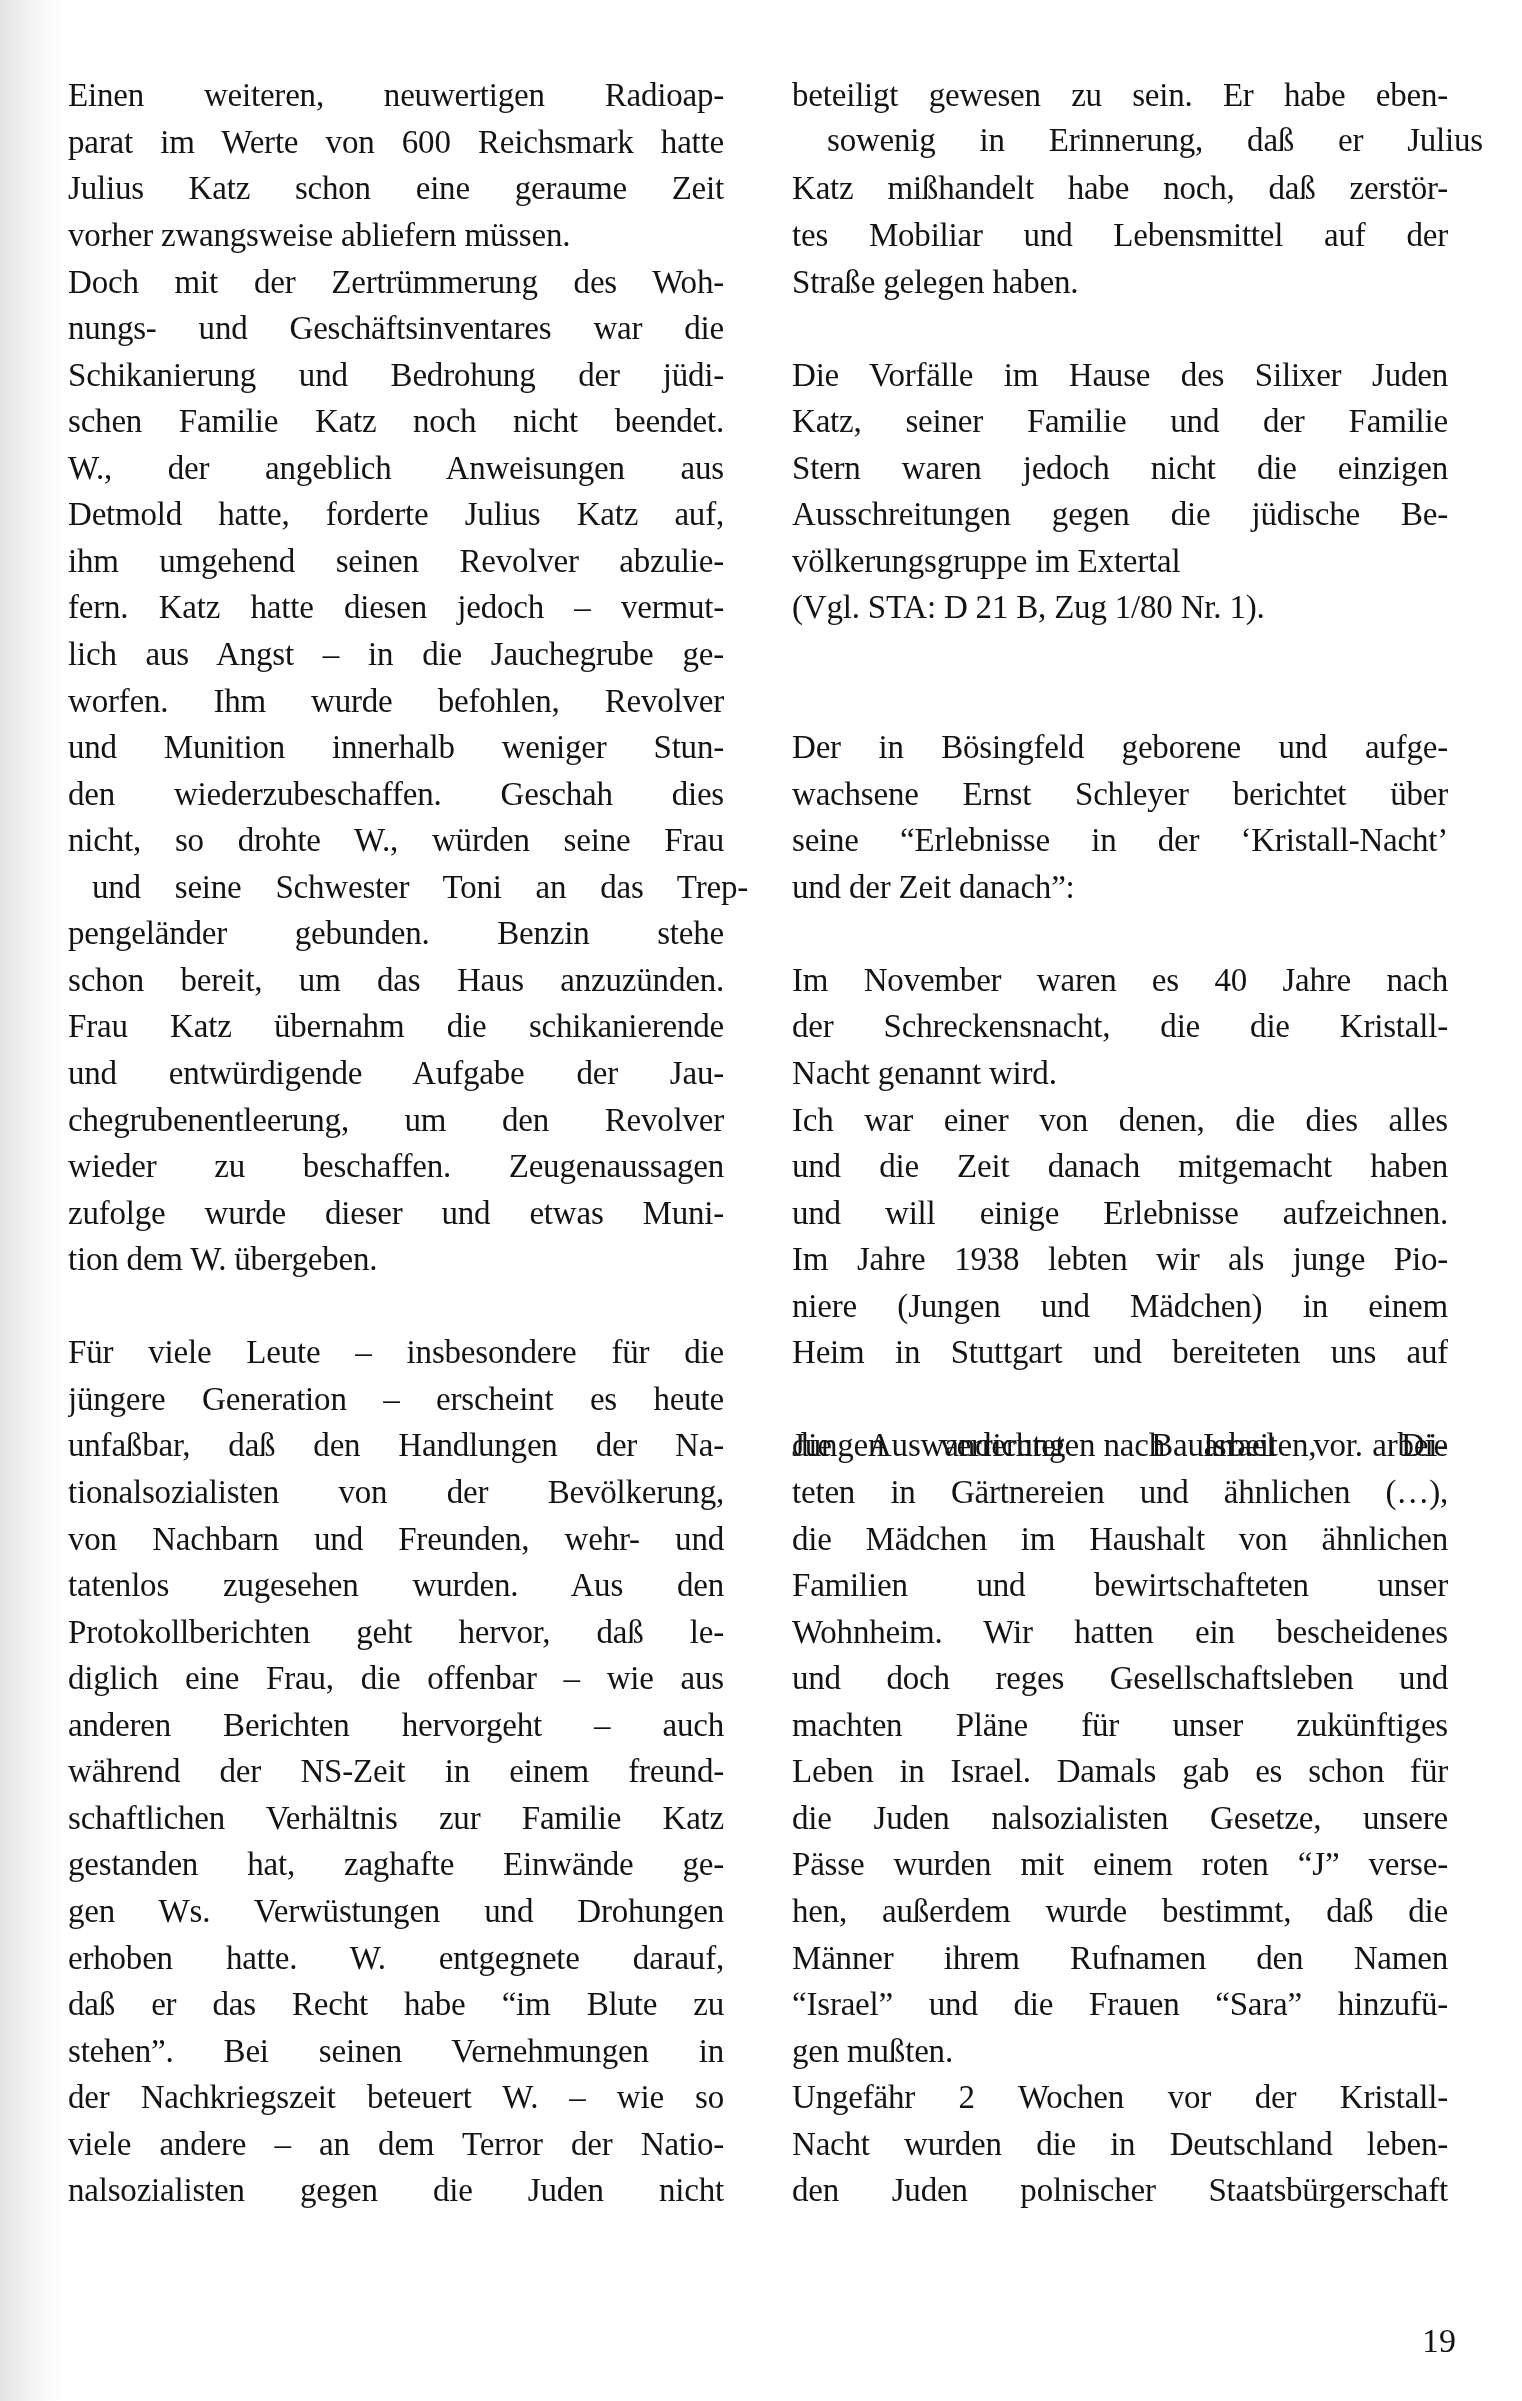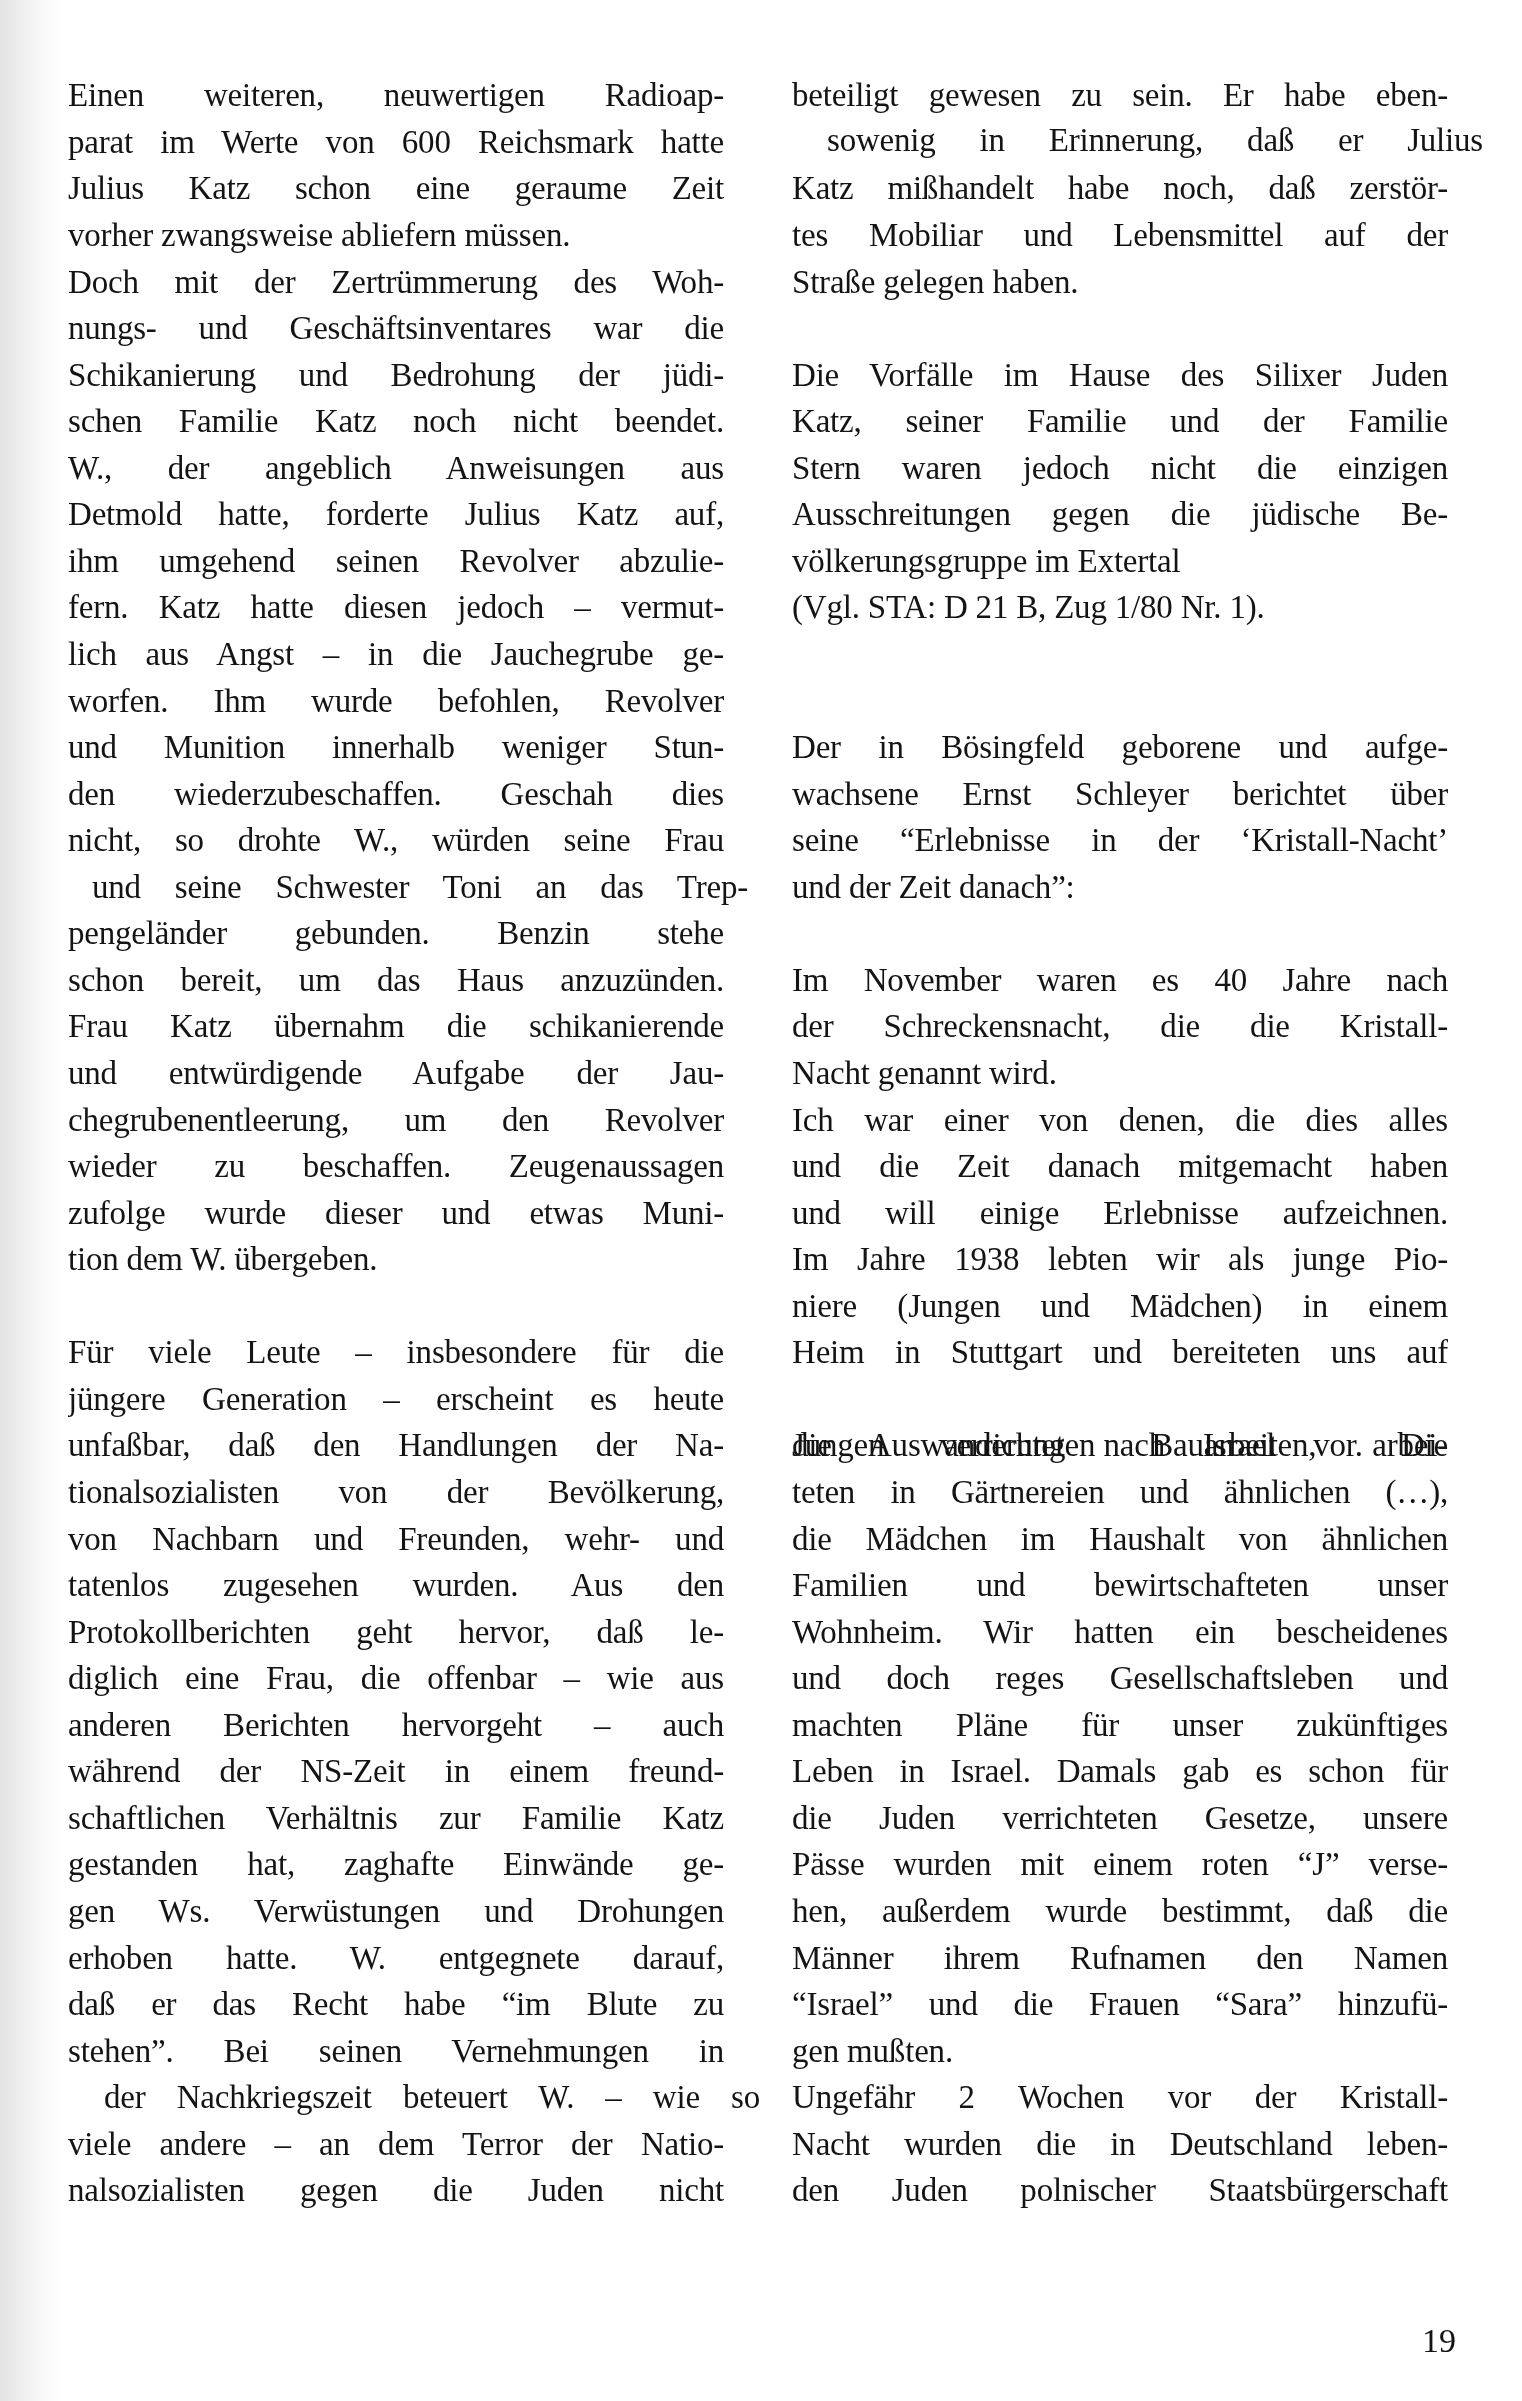--- a/index.html
+++ b/index.html
@@ -72,21 +72,21 @@
     <div class="line" style="top: 1614px; white-space: normal; overflow: hidden;">Protokollberichten geht hervor, daß le-</div>
     <div class="line" style="top: 1660px; white-space: normal; overflow: hidden;">diglich eine Frau, die offenbar – wie aus</div>
     <div class="line" style="top: 1707px; white-space: normal; overflow: hidden;">anderen Berichten hervorgeht – auch</div>
     <div class="line" style="top: 1753px; white-space: normal; overflow: hidden;">während der NS-Zeit in einem freund-</div>
     <div class="line" style="top: 1800px; white-space: normal; overflow: hidden;">schaftlichen Verhältnis zur Familie Katz</div>
     <div class="line" style="top: 1846px; white-space: normal; overflow: hidden;">gestanden hat, zaghafte Einwände ge-</div>
     <div class="line" style="top: 1893px; white-space: normal; overflow: hidden;">gen Ws. Verwüstungen und Drohungen</div>
     <div class="line" style="top: 1940px; white-space: normal; overflow: hidden;">erhoben hatte. W. entgegnete darauf,</div>
     <div class="line" style="top: 1986px; white-space: normal; overflow: hidden;">daß er das Recht habe “im Blute zu</div>
     <div class="line" style="top: 2033px; white-space: normal; overflow: hidden;">stehen”. Bei seinen Vernehmungen in</div>
-    <div class="line" style="top: 2079px; white-space: normal; overflow: hidden; margin-left: 36px;">der Nachkriegszeit beteuert W. – wie so</div>
+    <div class="line" style="top: 2079px; white-space: normal; overflow: hidden;">der Nachkriegszeit beteuert W. – wie so</div>
     <div class="line" style="top: 2126px; white-space: normal; overflow: hidden;">viele andere – an dem Terror der Natio-</div>
     <div class="line" style="top: 2172px; white-space: normal; overflow: hidden;">nalsozialisten gegen die Juden nicht</div>
   </div>
 <div class="column" id="col-right">
     <div class="line" style="top: 77px; white-space: normal; overflow: hidden;">beteiligt gewesen zu sein. Er habe eben-</div>
     <div class="line" style="top: 122px; white-space: normal; overflow: hidden; margin-left: 35px;">sowenig in Erinnerung, daß er Julius</div>
     <div class="line" style="top: 170px; white-space: normal; overflow: hidden;">Katz mißhandelt habe noch, daß zerstör-</div>
     <div class="line" style="top: 217px; white-space: normal; overflow: hidden;">tes Mobiliar und Lebensmittel auf der</div>
     <div class="line last" style="top: 264px;">Straße gelegen haben.</div>
     <div class="line" style="top: 357px; white-space: normal; overflow: hidden;">Die Vorfälle im Hause des Silixer Juden</div>
@@ -110,21 +110,21 @@
     <div class="line" style="top: 1334px; white-space: normal; overflow: hidden;">Heim in Stuttgart und bereiteten uns auf</div>
     <div class="line" style="top: 1411px; white-space: normal; overflow: hidden; margin-top: 16px;">die Auswanderung nach Israel vor. Die</div>
     <div class="line" style="top: 1427px; white-space: normal; overflow: hidden;">Jungen verrichteten Bauarbeiten, arbei-</div>
     <div class="line" style="top: 1474px; white-space: normal; overflow: hidden;">teten in Gärtnereien und ähnlichen (…),</div>
     <div class="line" style="top: 1521px; white-space: normal; overflow: hidden;">die Mädchen im Haushalt von ähnlichen</div>
     <div class="line" style="top: 1567px; white-space: normal; overflow: hidden;">Familien und bewirtschafteten unser</div>
     <div class="line" style="top: 1614px; white-space: normal; overflow: hidden;">Wohnheim. Wir hatten ein bescheidenes</div>
     <div class="line" style="top: 1660px; white-space: normal; overflow: hidden;">und doch reges Gesellschaftsleben und</div>
     <div class="line" style="top: 1707px; white-space: normal; overflow: hidden;">machten Pläne für unser zukünftiges</div>
     <div class="line" style="top: 1753px; white-space: normal; overflow: hidden;">Leben in Israel. Damals gab es schon für</div>
-    <div class="line" style="top: 1800px; white-space: normal; overflow: hidden;">die Juden verrichteten Gesetze, unsere</div>
+    <div class="line" style="top: 1800px; white-space: normal; overflow: hidden;">die Juden nalsozialisten Gesetze, unsere</div>
     <div class="line" style="top: 1846px; white-space: normal; overflow: hidden;">Pässe wurden mit einem roten “J” verse-</div>
     <div class="line" style="top: 1893px; white-space: normal; overflow: hidden;">hen, außerdem wurde bestimmt, daß die</div>
     <div class="line" style="top: 1940px; white-space: normal; overflow: hidden;">Männer ihrem Rufnamen den Namen</div>
     <div class="line" style="top: 1986px; white-space: normal; overflow: hidden;">“Israel” und die Frauen “Sara” hinzufü-</div>
     <div class="line last" style="top: 2033px;">gen mußten.</div>
     <div class="line" style="top: 2079px; white-space: normal; overflow: hidden;">Ungefähr 2 Wochen vor der Kristall-</div>
     <div class="line" style="top: 2126px; white-space: normal; overflow: hidden;">Nacht wurden die in Deutschland leben-</div>
     <div class="line" style="top: 2172px; white-space: normal; overflow: hidden;">den Juden polnischer Staatsbürgerschaft</div>
   </div>
 

